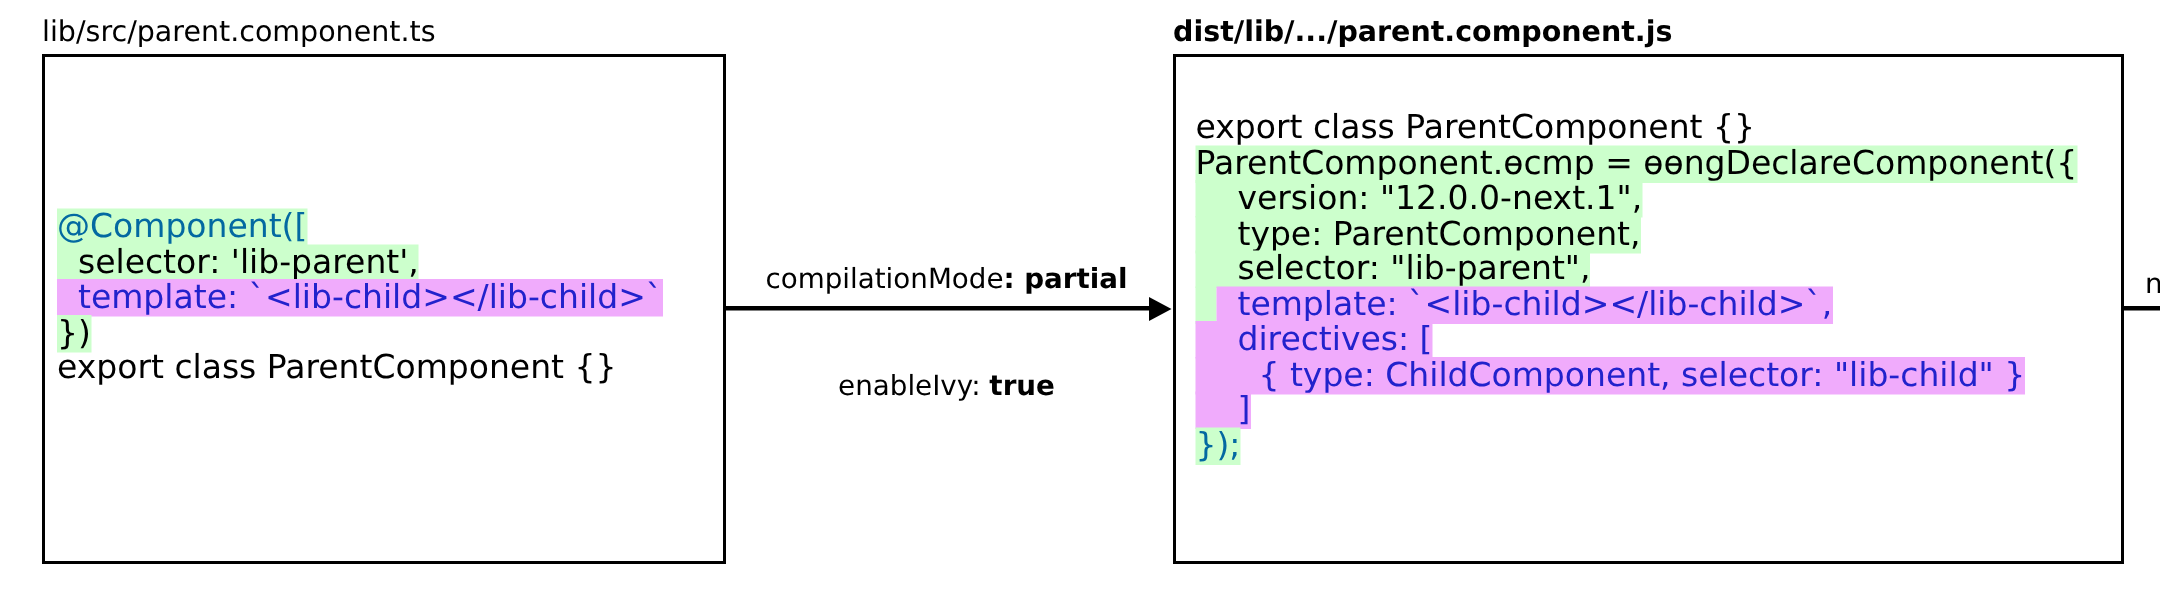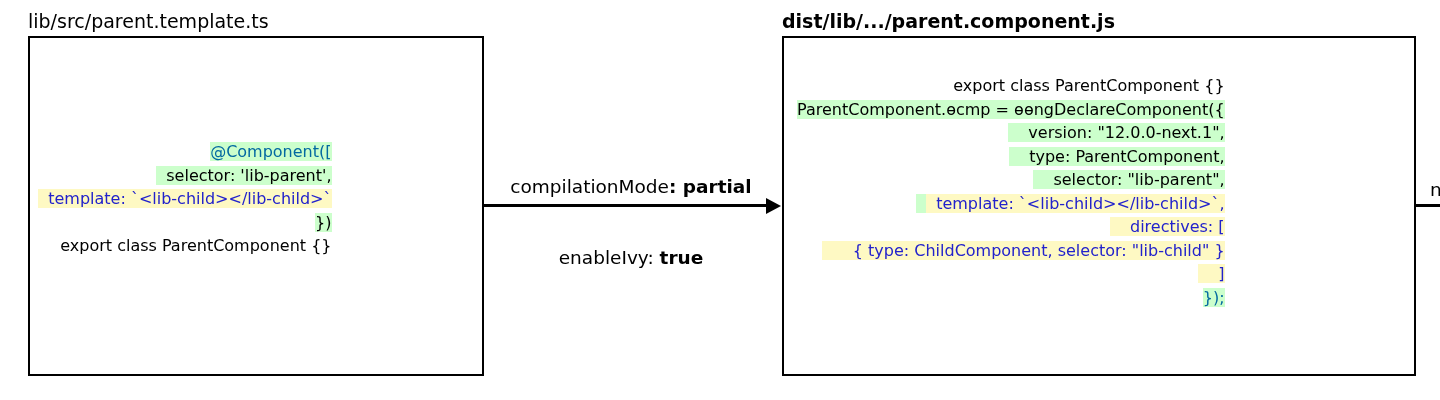--- a/index.html
+++ b/index.html
@@ -25,34 +25,33 @@
 
   .codebox {
     position: absolute;
     border: 2.5px solid #000000;
     background: #ffffff;
     box-sizing: border-box;
   }
 
   .code {
     position: absolute;
-    font-size: 16px;
+    font-size: 22px;
     line-height: 23.5px;
     color: #000000;
     white-space: pre;
-    text-align: right;
   }
   .code .line {
     white-space: pre;
     height: 23.5px;
   }
   .code .seg { white-space: pre; }
 
   .hl-green { background: #ccffcc; margin-top: 16px; }
-  .hl-blue  { background: #fef9c3; }
+  .hl-blue  { background: #f0abfc; }
   .tx-green { color: #0369a1; }
   .tx-blue  { color: #2222cc; }
   .tx-black { color: #000000; }
 
   
   .arrow-shaft {
     position: absolute;
     background: #000000;
     height: 2.5px;
   }
@@ -85,21 +84,21 @@
     font-size: 18.5px;
     line-height: 23.5px;
     color: #000000;
     white-space: pre;
     overflow: hidden;
   }
 </style>
 </head>
 <body>
 
-<div class="caption" style="left:28px; top:12px;">lib/src/parent.template.ts</div>
+<div class="caption" style="left:28px; top:12px;">lib/src/parent.component.ts</div>
 
 <div class="codebox" style="left:28px; top:36px; width:456px; height:340px;"></div>
 
 <div class="code" style="left:38px; top:140px;"><div class="line"><span class="seg hl-green tx-green">@Component([</span></div><div class="line"><span class="seg hl-green tx-black">  selector: 'lib-parent',</span></div><div class="line"><span class="seg hl-blue tx-blue">  template: `&lt;lib-child&gt;&lt;/lib-child&gt;`</span></div><div class="line"><span class="seg hl-green tx-black">})</span></div><div class="line"><span class="seg  tx-black">export class ParentComponent {}</span></div></div>
 
 <div class="arrow-label" style="left:490px; top:128px; width:282px;">
   <div><span>compilationMode</span><b>: partial</b></div>
   <div><span>enableIvy: </span><b>true</b></div>
 </div>
 

